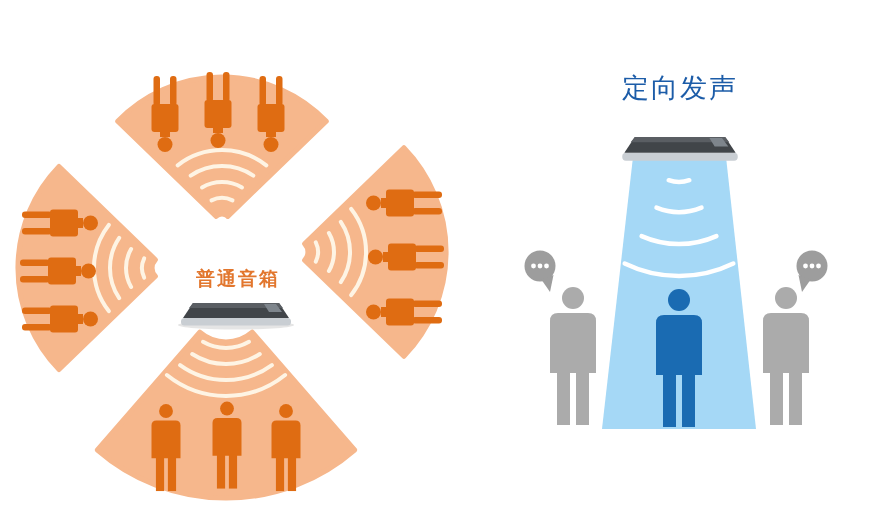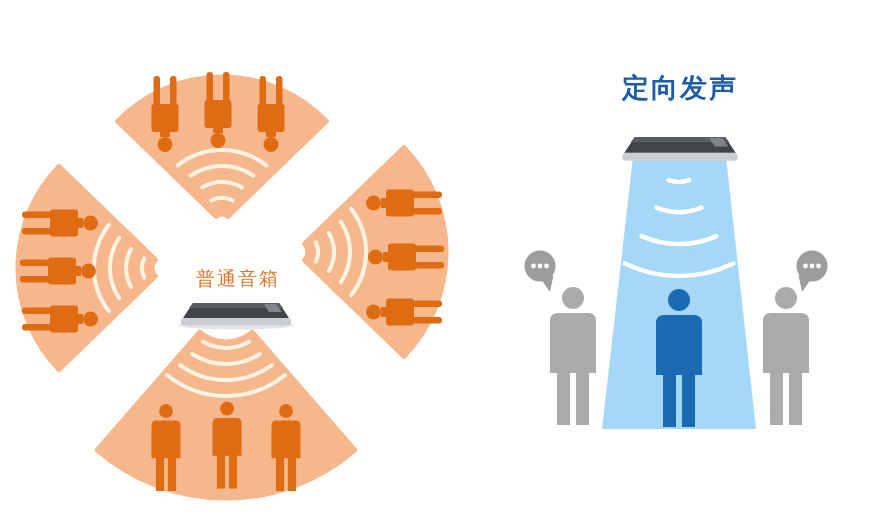--- a/index.html
+++ b/index.html
@@ -15,26 +15,26 @@
   .fan  { fill: var(--fan); stroke: var(--fan); stroke-width: 5; stroke-linejoin: round; }
   .wave { fill: none; stroke: var(--wave-left); stroke-width: 4; stroke-linecap: round; }
   .wave-blue { fill: none; stroke: var(--wave-right); stroke-width: 4.5; stroke-linecap: round; }
   .beam { fill: var(--beam); }
   .listener  { fill: var(--listener); }
   .target    { fill: var(--target); }
   .bystander { fill: var(--bystander); }
 
   .label-omni {
     position: absolute; left: 175px; top: 266px; width: 126px;
-    text-align: center; font-size: 19px; font-weight: 400;
+    text-align: center; font-size: 19px; font-weight: 700;
     letter-spacing: 2px; color: var(--label);
   }
   .title-directional {
     position: absolute; left: 604px; top: 70px; width: 152px;
-    text-align: center; font-size: 27px; font-weight: 700;
+    text-align: center; font-size: 27px; font-weight: 400;
     letter-spacing: 2px; color: var(--title);
   }
 </style>
 </head>
 <body>
 
 <div class="stage">
 
   <svg width="870" height="527" viewBox="0 0 870 527">
     <defs>

